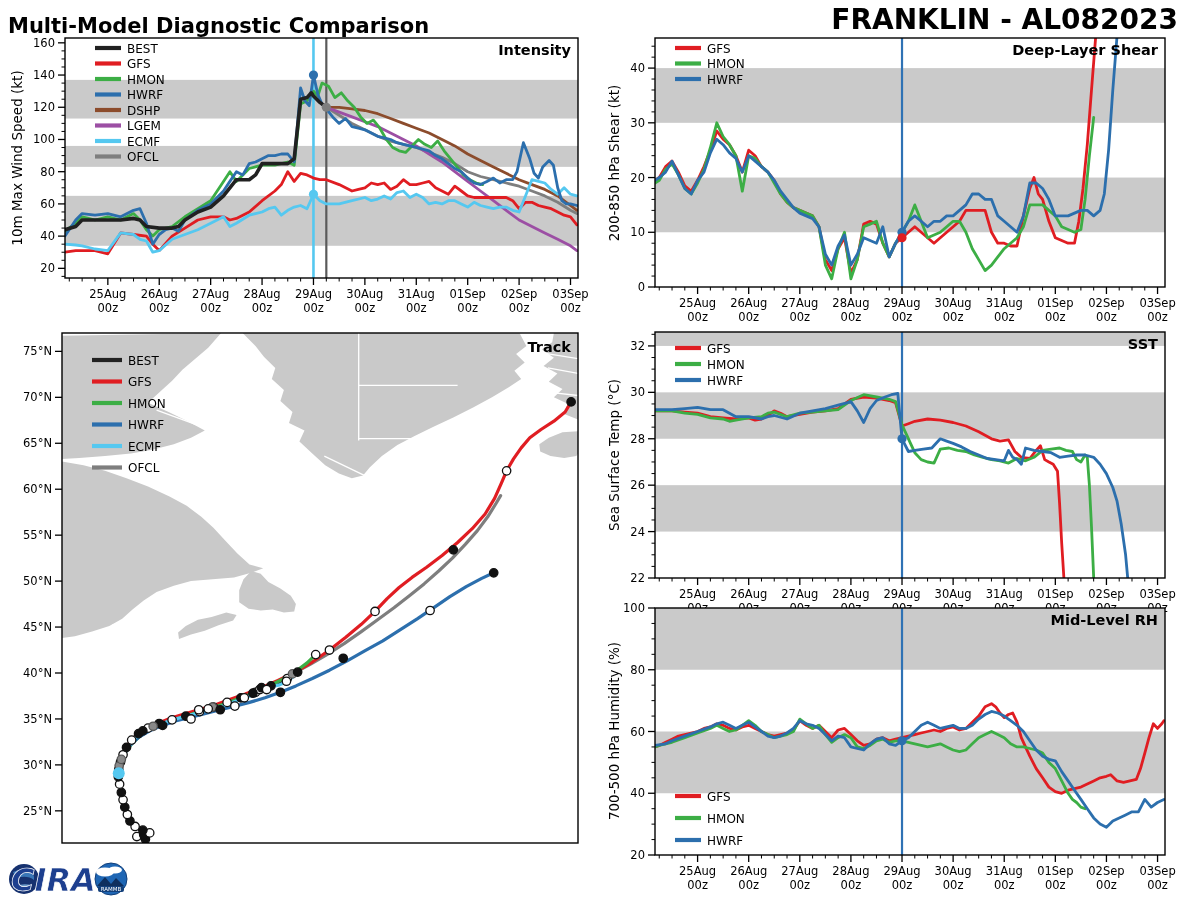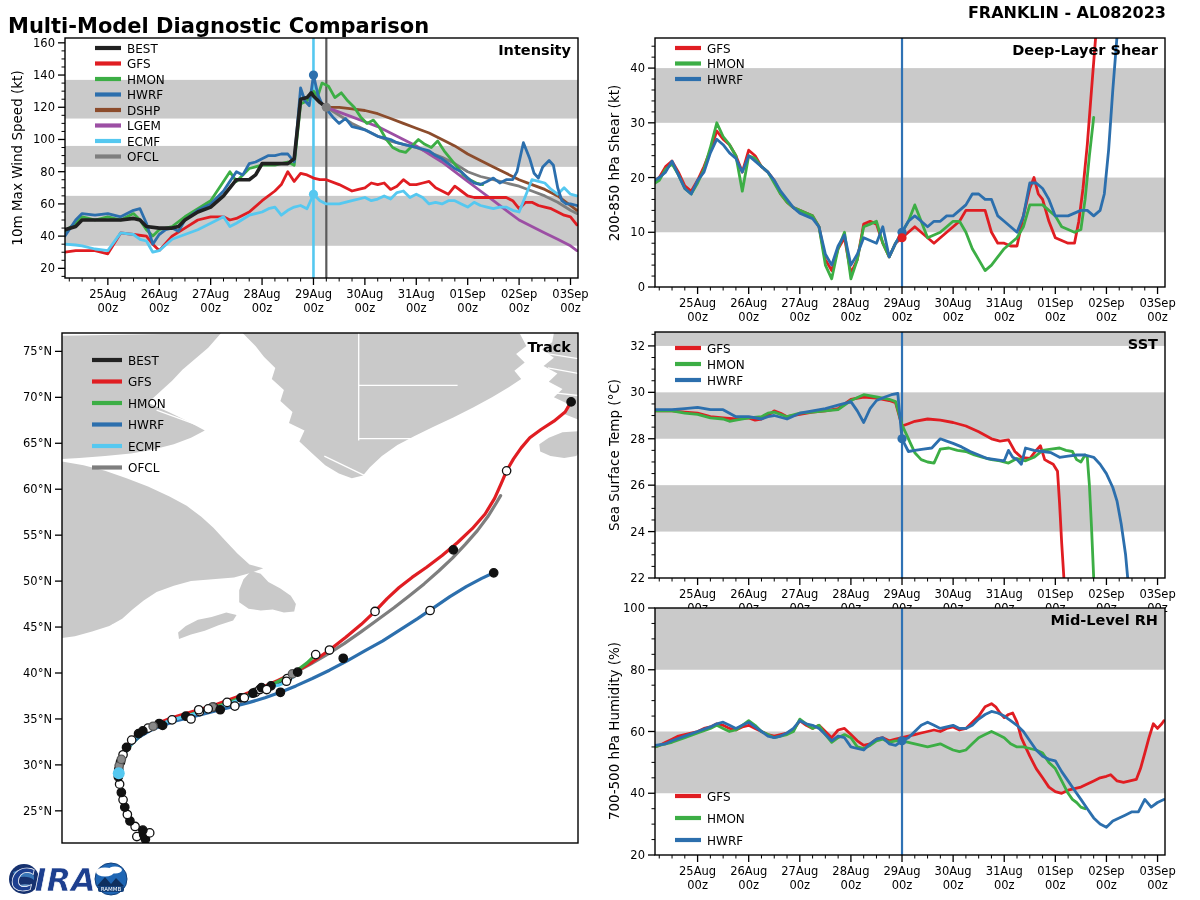--- a/index.html
+++ b/index.html
@@ -1,19 +1,19 @@
 <!DOCTYPE html>
 <html><head>
 <meta charset="utf-8">
 <style>
   html,body{margin:0;padding:0;background:#fff;}
   body{width:1200px;height:900px;position:relative;font-family:"DejaVu Sans",sans-serif;color:#000;overflow:hidden;}
   .abs{position:absolute;}
   .main-title{left:8px;top:1px;font-size:21px;font-weight:bold;margin-top:13px;}
-  .storm-title{right:34px;top:3px;font-size:16px;font-weight:bold;}
+  .storm-title{right:22px;top:3px;font-size:28px;font-weight:bold;}
   .ylab{position:absolute;white-space:nowrap;font-size:13.5px;transform:translate(-50%,-50%) rotate(-90deg);}
   svg{position:absolute;overflow:visible;}
   text{font-family:"DejaVu Sans",sans-serif;}
 </style>
 </head>
 <body>
 
 <div class="abs main-title">Multi-Model Diagnostic Comparison</div>
 <div class="abs storm-title">FRANKLIN - AL082023</div>
 

